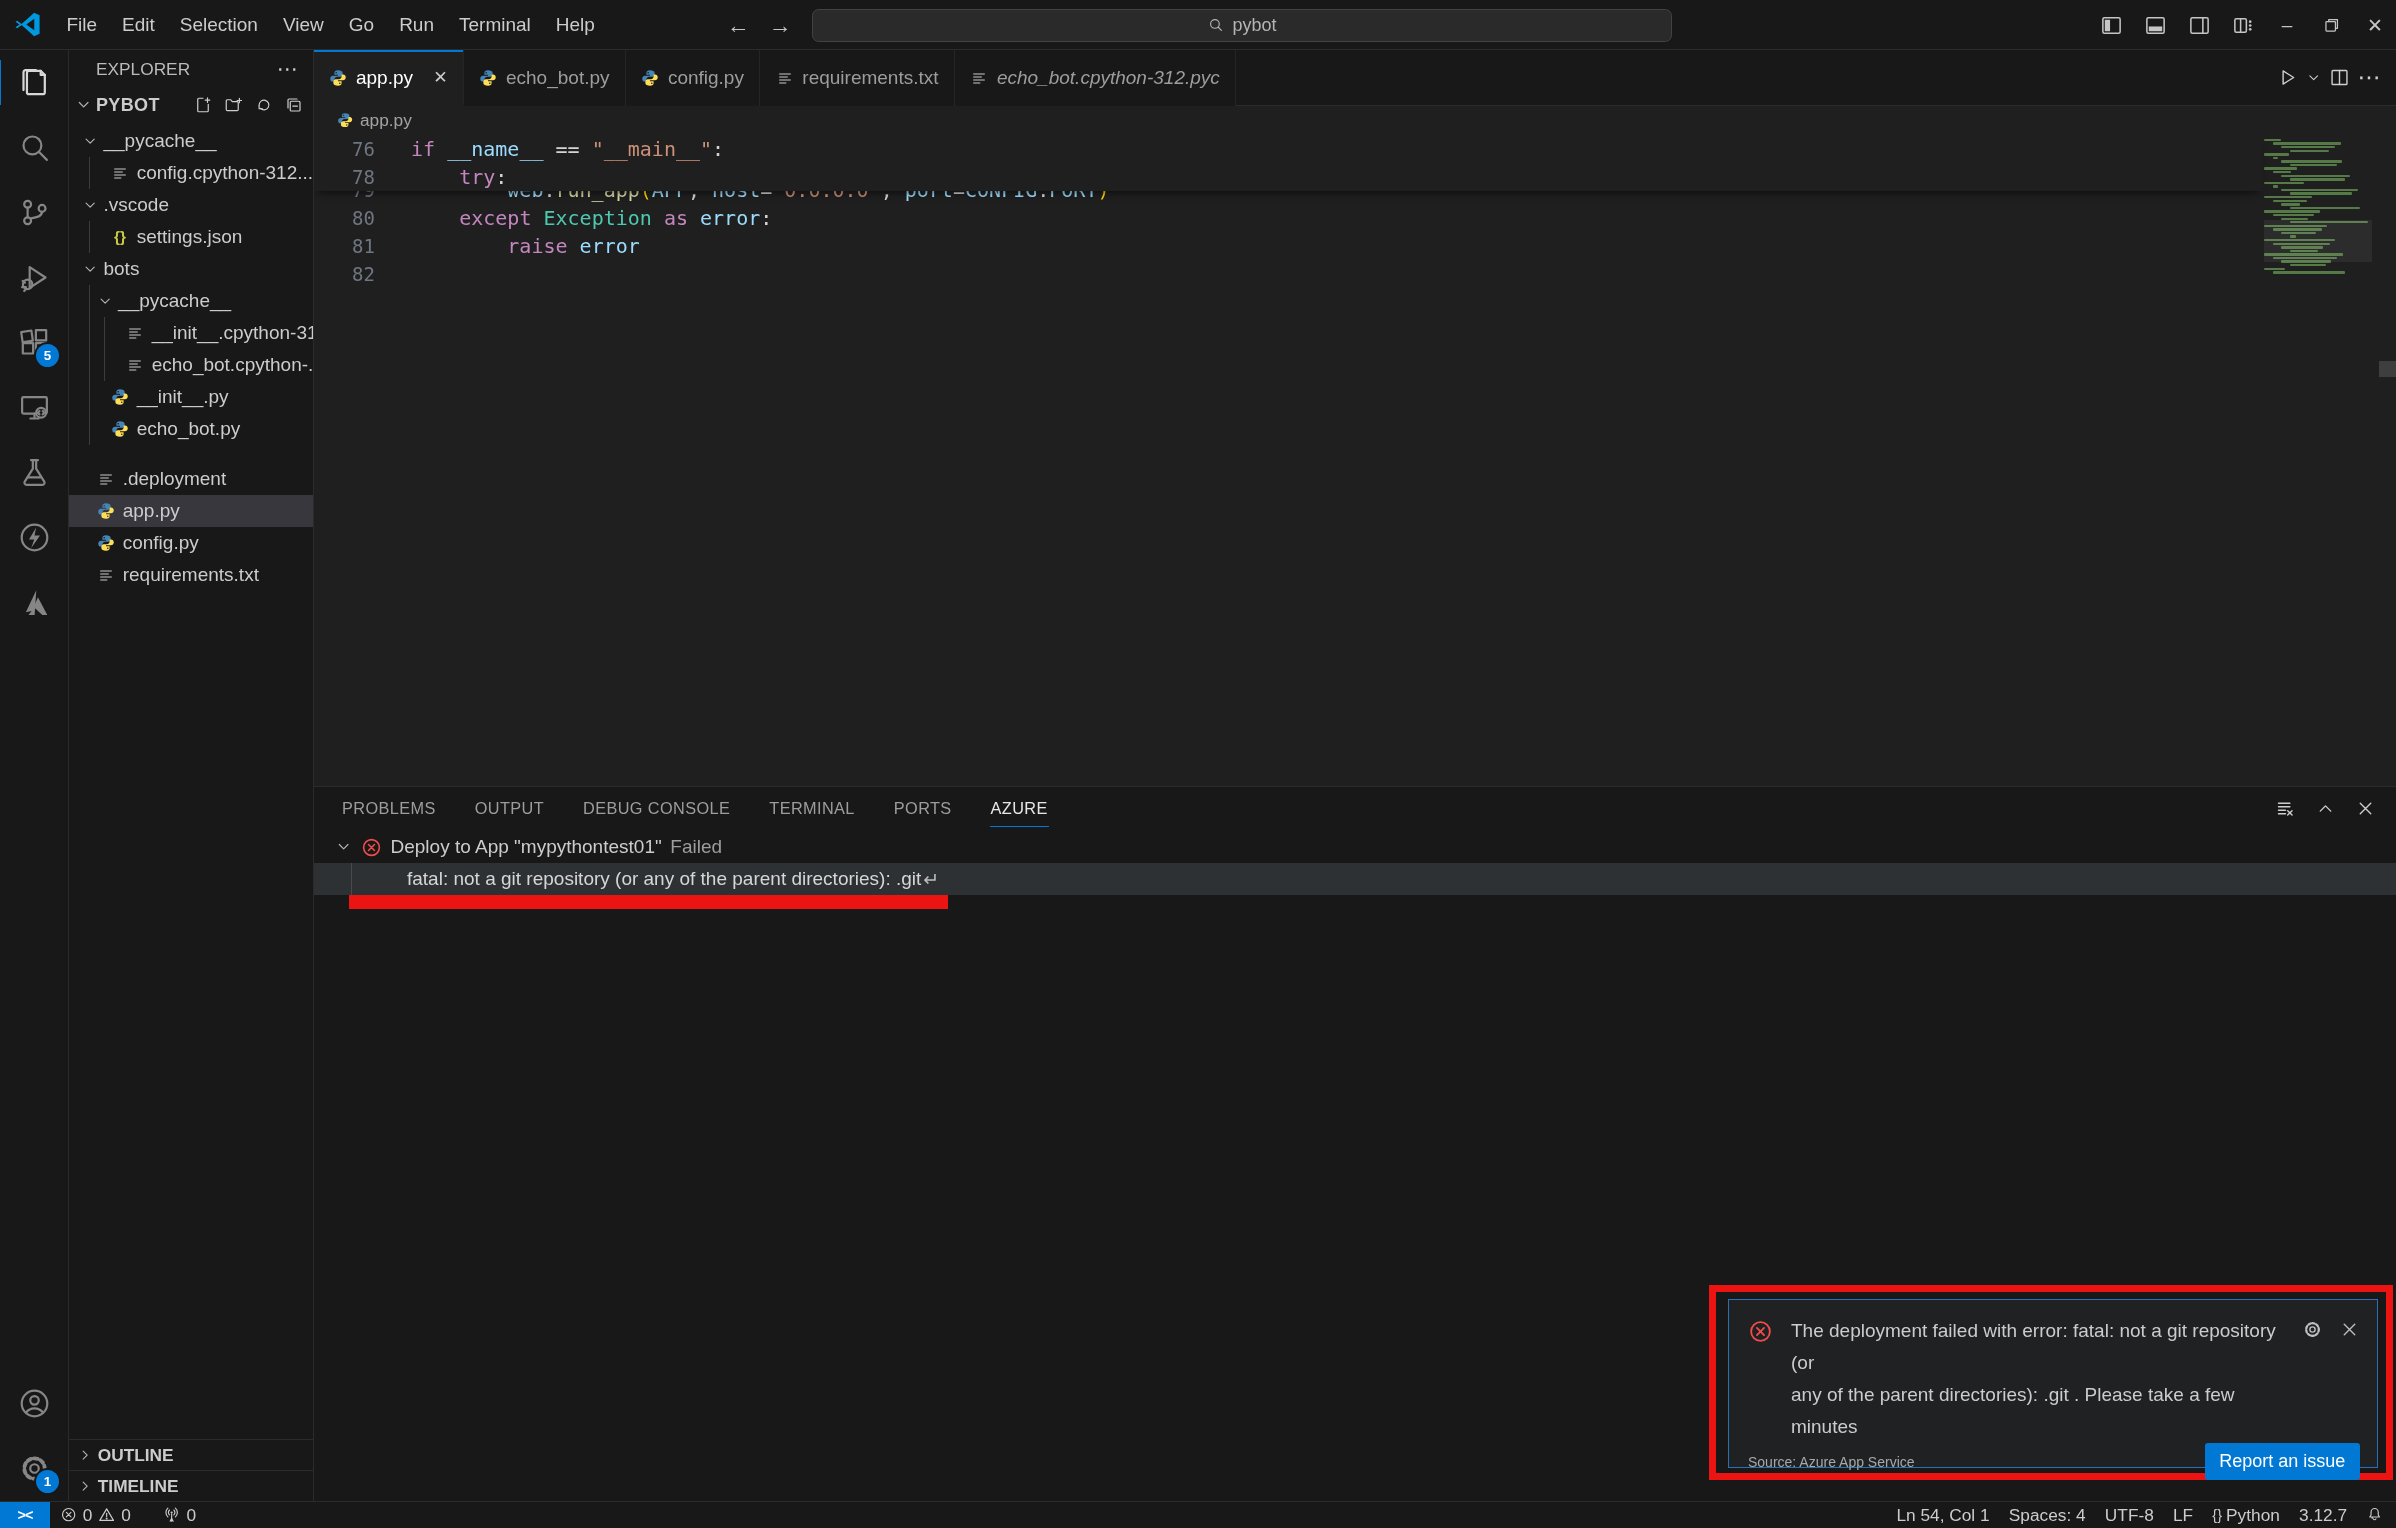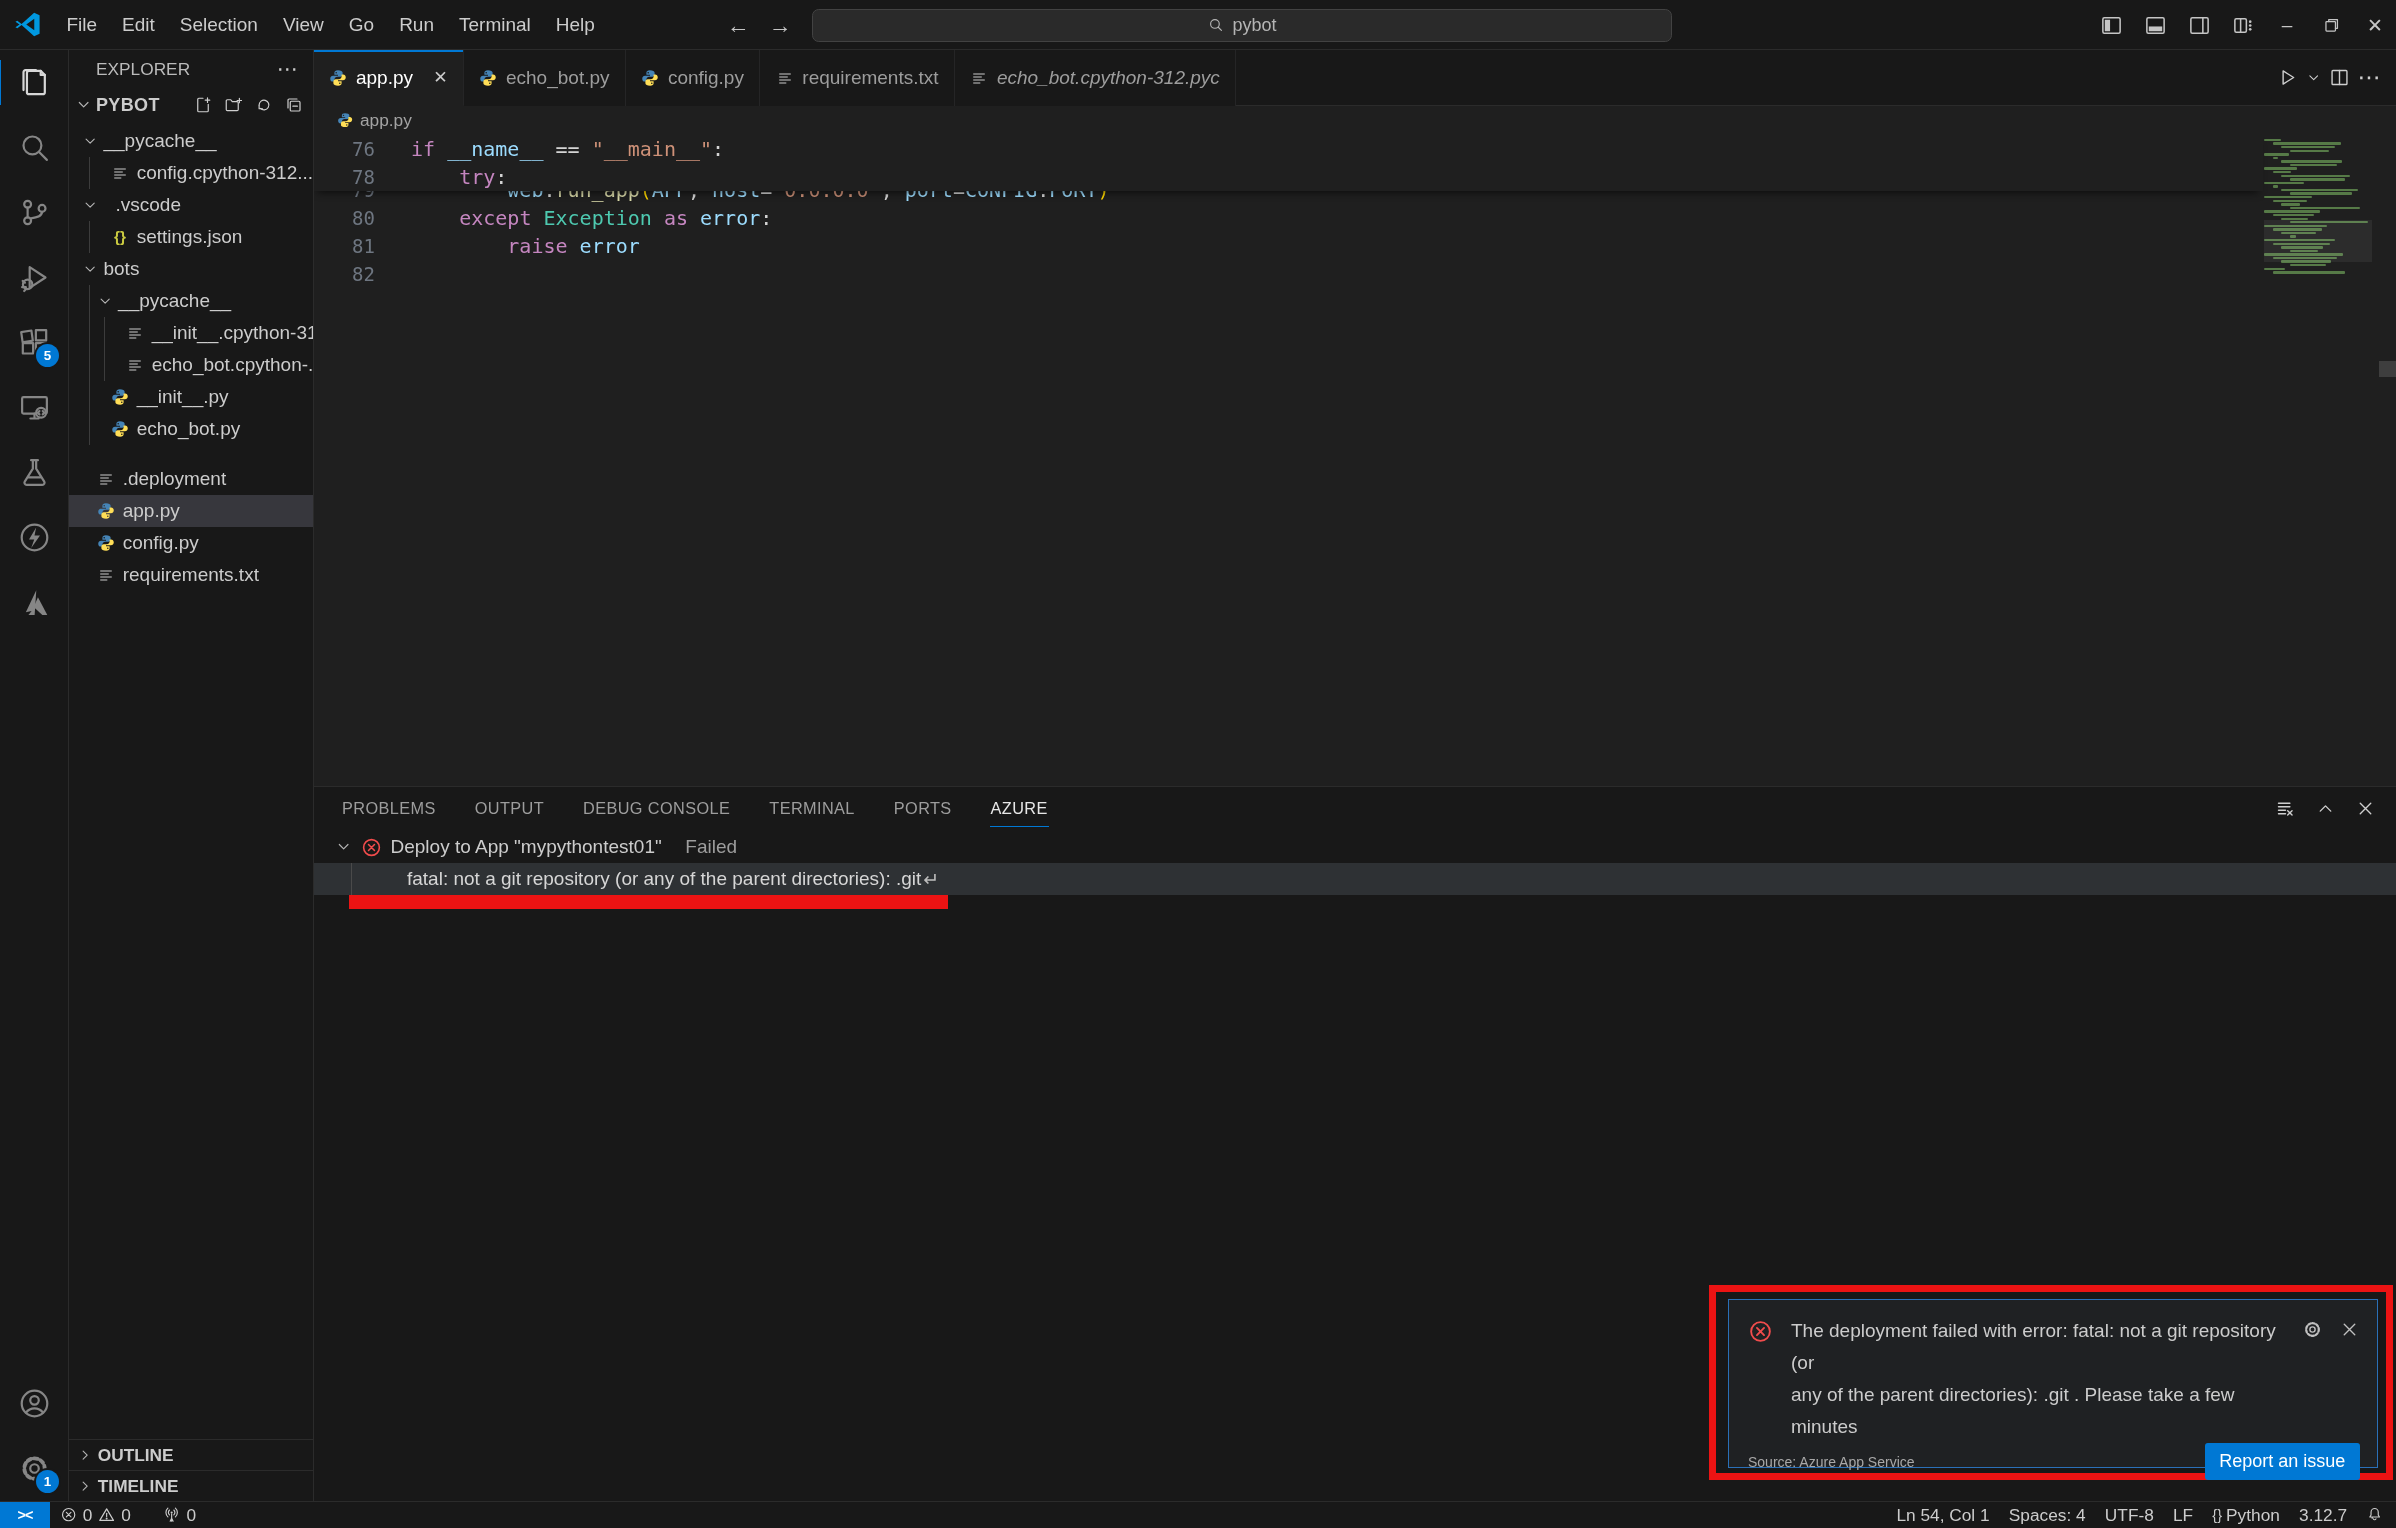--- a/index.html
+++ b/index.html
@@ -96,21 +96,21 @@
   #panel{ position:absolute; left:0; top:736px; right:0; bottom:0; background:#181818; border-top:1px solid #2b2b2b; }
   #panel-tabs{ display:flex; align-items:center; height:42px; padding-left:27px; gap:37px; }
   .ptab{ font-size:16.3px; letter-spacing:0.4px; color:#9d9d9d; padding:9.6px 1px 7.7px; border-bottom:1.9px solid transparent; }
   .ptab.active{ color:#e7e7e7; border-bottom-color:#0078d4; }
   #panel-actions{ margin-left:auto; display:flex; gap:19px; padding-right:21px; color:#cfcfcf; }
   #panel-actions svg{ width:21px; height:21px; }
   #azure-out{ position:absolute; left:0; right:0; top:44px; font-size:19px; }
   #deploy-row{ height:32px; display:flex; align-items:center; padding-left:21px; gap:8.6px; color:#cccccc; }
   #deploy-row .chev{ width:17.3px; height:17.3px; color:#b5b5b5; }
   #deploy-row .err-ico{ width:21px; height:21px; }
-  #deploy-status{ color:#9d9d9d; margin-left:15px; }
+  #deploy-status{ color:#9d9d9d; margin-left:0; }
   #fatal-row{ position:relative; height:32px; display:flex; align-items:center; padding-left:93px; background:#2e3134; color:#d6d6d6; }
   #fatal-row::before{ content:""; position:absolute; left:37px; top:0; bottom:0; width:1px; background:#4a4a4a; }
   #fatal-return{ color:#bdbdbd; margin-left:1.9px; }
   #red-underline{ position:absolute; left:35px; top:108px; width:599px; height:14.4px; background:#ec1313; z-index:5; }
 
   
   #annotation-rect{ position:absolute; left:1709px; top:1285px; width:684px; height:195px;
     border:7.7px solid #ec1313; z-index:30; }
   #toast{ position:absolute; left:1728px; top:1299px; width:650px; height:169px; background:#1f2123;
     border:1px solid #2a70b8; z-index:31; padding:15.4px 17.3px 13.4px 19px; display:flex; flex-direction:column; }
@@ -314,21 +314,21 @@
         </div>
         <div class="trow" style="padding-left: 42px;">
           <span class="guide" style="left: 20px;"></span>
           <span class="ficon">
             <svg viewBox="0 0 24 24" stroke="#8f8f8f" fill="none" stroke-width="2" stroke-linecap="round">
               <path d="M5 6.5h14M5 10.5h10M5 14.5h14M5 18.5h8"></path>
             </svg>
           </span>
           <span>config.cpython-312....</span>
         </div>
-        <div class="trow" style="padding-left: 13.4px; gap: 12px;">
+        <div class="trow" style="padding-left: 13.4px;">
           <span class="chev">
             <svg class="ico" viewBox="0 0 24 24">
               <path d="M6 9l6 6 6-6"></path>
             </svg>
           </span>
           <span>.vscode</span>
         </div>
         <div class="trow" style="padding-left: 42px;">
           <span class="guide" style="left: 20px;"></span>
           <span class="ficon json-ico">{}</span>

